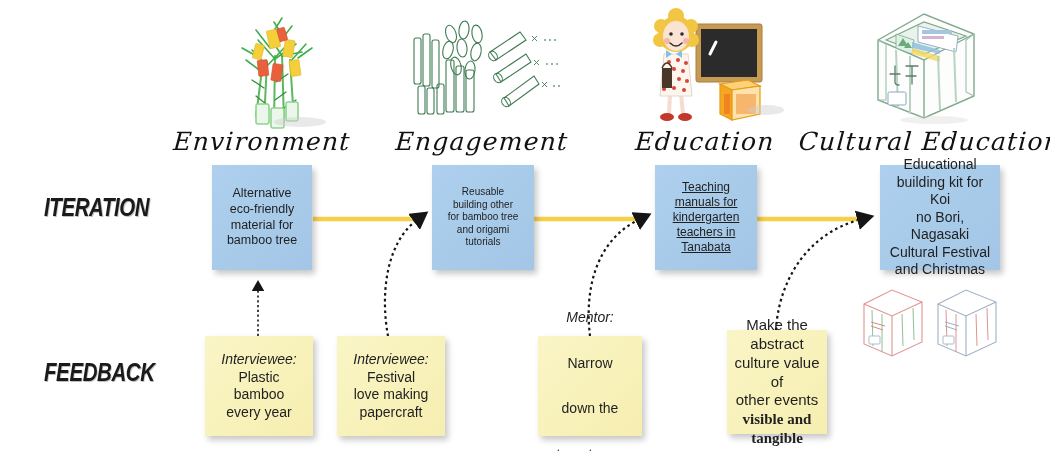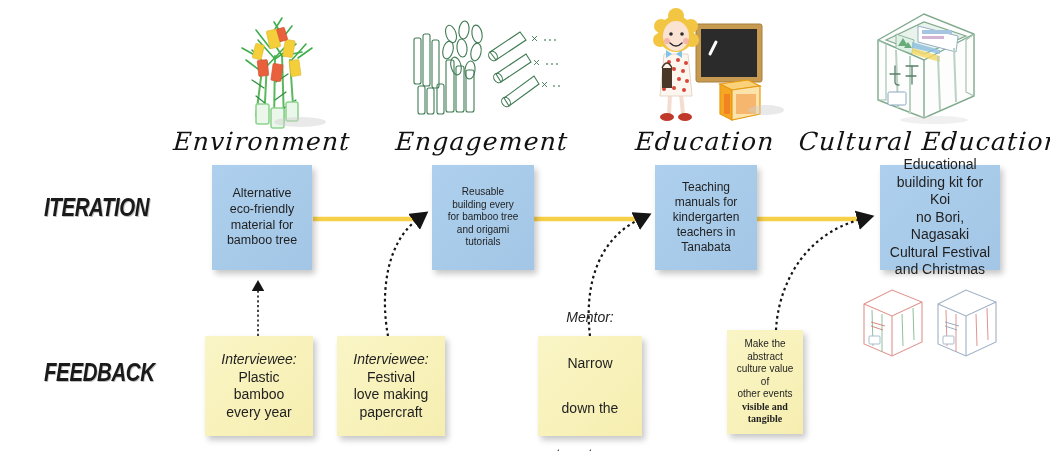--- a/index.html
+++ b/index.html
@@ -378,27 +378,27 @@
 
   <div class="note blue" style="left:212px;top:165px;width:100px;height:105px;font-size:12.5px;">
     <span class="ln">Alternative</span>
     <span class="ln">eco-friendly</span>
     <span class="ln">material for</span>
     <span class="ln">bamboo tree</span>
   </div>
 
   <div class="note blue" style="left:432px;top:165px;width:102px;height:105px;font-size:10px;">
     <span class="ln">Reusable</span>
-    <span class="ln">building every</span>
+    <span class="ln">building other</span>
     <span class="ln">for bamboo tree</span>
     <span class="ln">and origami</span>
     <span class="ln">tutorials</span>
   </div>
 
-  <div class="note blue" style="left:655px;top:165px;width:102px;height:105px;font-size:12px;">
+  <div class="note blue" style="left:655px;top:165px;width:102px;height:105px;font-size:12px;text-decoration:underline;">
     <span class="ln">Teaching</span>
     <span class="ln">manuals for</span>
     <span class="ln">kindergarten</span>
     <span class="ln">teachers in</span>
     <span class="ln">Tanabata</span>
   </div>
 
   <div class="note blue" style="left:880px;top:165px;width:120px;height:105px;font-size:14px;">
     <span class="ln">Educational</span>
     <span class="ln">building kit for Koi</span>
@@ -421,21 +421,21 @@
     <span class="ln">papercraft</span>
   </div>
 
   <div class="note yellow" style="left:538px;top:336px;width:104px;height:100px;font-size:14px;gap:28px;">
     <span class="ln hdr">Mentor:</span>
     <span class="ln">Narrow</span>
     <span class="ln">down the</span>
     <span class="ln">target user</span>
   </div>
 
-  <div class="note yellow" style="left:727px;top:330px;width:76px;height:104px;font-size:10px;">
+  <div class="note yellow" style="left:727px;top:330px;width:100px;height:104px;font-size:15px;">
     <span class="ln">Make the abstract</span>
     <span class="ln">culture value of</span>
     <span class="ln">other events</span>
     <span class="ln bold">visible and</span>
     <span class="ln bold">tangible</span>
   </div>
 
 </div>
 
 </body></html>

